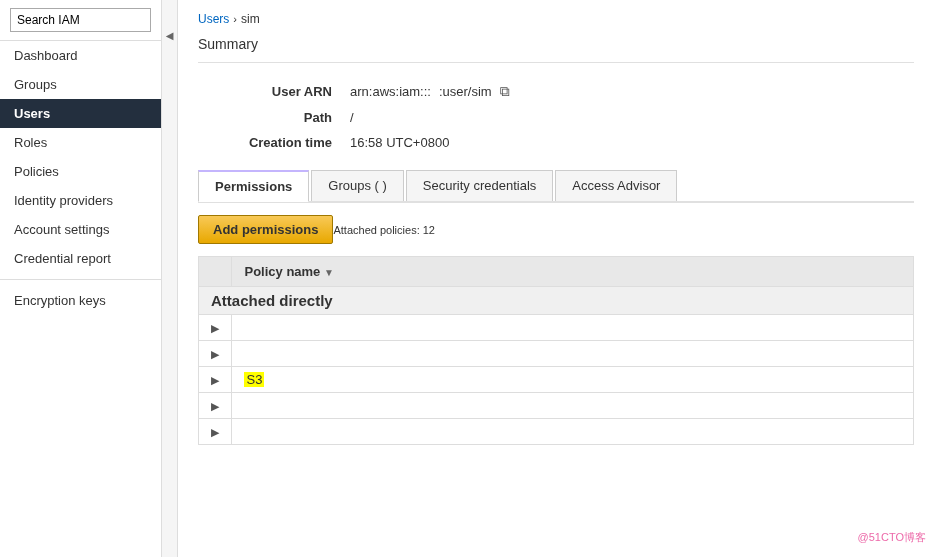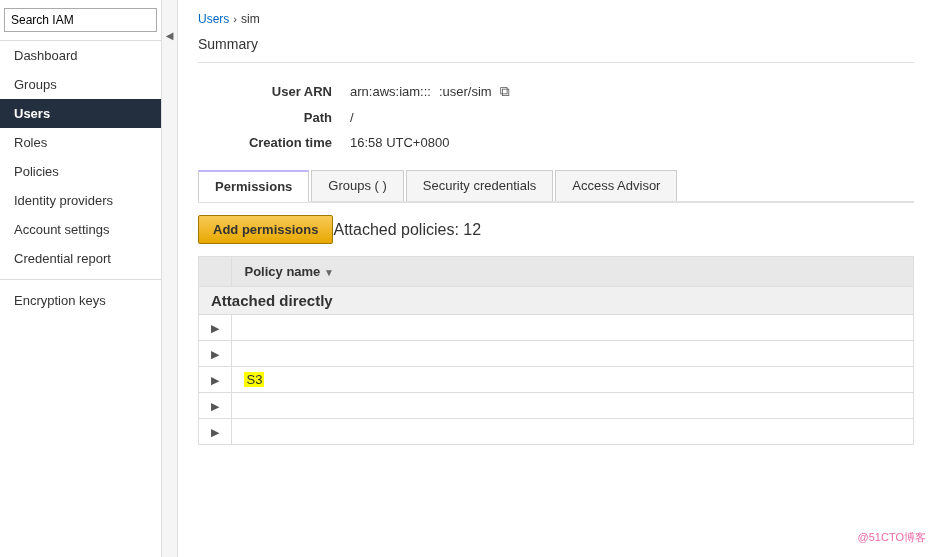--- a/index.html
+++ b/index.html
@@ -10,21 +10,21 @@
       width: 162px;
       min-width: 162px;
       background: #fff;
       border-right: 1px solid #ddd;
       display: flex;
       flex-direction: column;
       height: 100%;
       overflow-y: auto;
     }
     #sidebar .search-box {
-      padding: 8px 4px;
+      padding: 8px 10px;
       border-bottom: 1px solid #ddd;
     }
     #sidebar .search-box input {
       width: 100%;
       padding: 4px 6px;
       border: 1px solid #aaa;
       font-size: 12px;
       outline: none;
     }
     #sidebar .search-box input::selection {
@@ -157,21 +157,21 @@
       border: 1px solid #a07800;
       padding: 6px 14px;
       font-size: 13px;
       font-weight: bold;
       color: #333;
       cursor: pointer;
       border-radius: 2px;
     }
 
     .attached-policies-text {
-      font-size: 16px;
+      font-size: 11px;
       color: #333;
     }
 
     
     .policy-table {
       width: 100%;
       border-collapse: collapse;
     }
     .policy-table thead tr {
       background: #e8e8e8;

